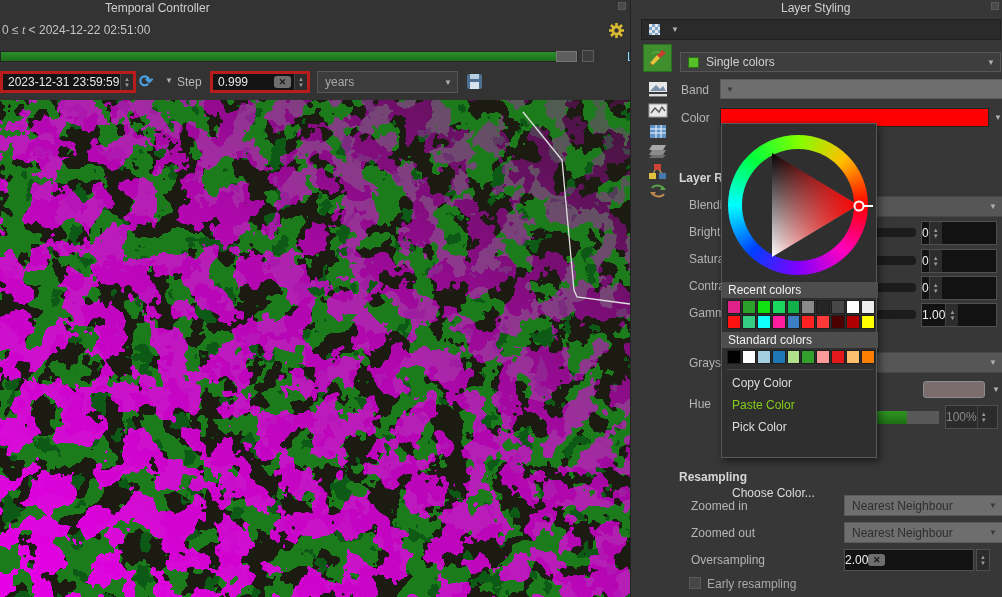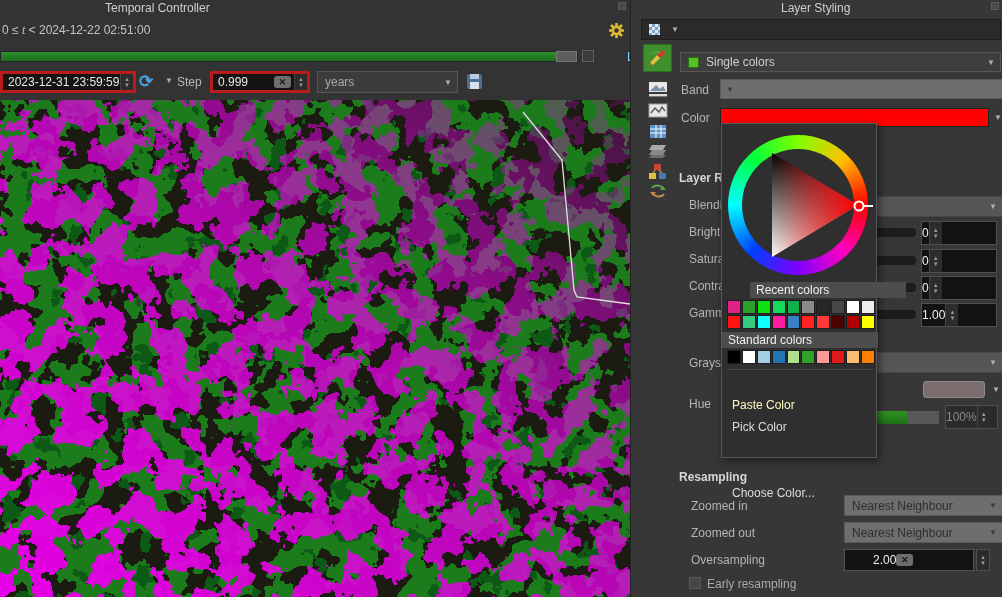--- a/index.html
+++ b/index.html
@@ -67,21 +67,21 @@
            box-shadow:2px 3px 8px rgba(0,0,0,.55); }
   #hue-ring { left:6px; top:11px; width:140px; height:140px; border-radius:50%;
       background:conic-gradient(from 0deg, hsl(90,100%,50%), hsl(45,100%,50%) 12.5%, hsl(0,100%,50%) 25%,
         hsl(315,100%,50%) 37.5%, hsl(270,100%,50%) 50%, hsl(225,100%,50%) 62.5%, hsl(180,100%,50%) 75%,
         hsl(135,100%,50%) 87.5%, hsl(90,100%,50%)); }
   #hue-ring-hole { position:absolute; left:14px; top:14px; width:112px; height:112px; border-radius:50%; background:#2f2f2f; }
   .popup-header { left:0; width:156px; height:16px; background:#4d4d4d; color:#efefef; padding-left:6px; line-height:16px; }
   .swatch-row { left:5px; width:148px; height:14px; display:flex; gap:1px; }
   .swatch { width:13.9px; height:14px; border:1px solid #1e1e1e; }
   .popup-item { left:0; width:156px; height:22px; line-height:22px; padding-left:10px; color:#dcdcdc; }
-  .popup-item.disabled { color:#fef9c3; }
+  .popup-item.disabled { color:#84cc16; }
   #popup-sep { left:5px; width:146px; height:1px; background:#454545; }
 </style>
 </head>
 <body>
 
 <div id="screen">
 
   <div id="temporal" class="abs">
     <div class="abs panel-title" style="left:105px;top:1px;">Temporal Controller</div>
     <div class="abs dock-icon" style="left:618px;top:2px;"></div>
@@ -311,21 +311,21 @@
       <span class="caret">▼</span>
     </div>
 
     <div class="abs row-label" style="left:60px;top:526px;">Zoomed out</div>
     <div class="abs combo gray-combo" style="left:213px;top:522px;width:159px;height:21px;">
       <span class="val">Nearest Neighbour</span>
       <span class="caret">▼</span>
     </div>
 
     <div class="abs row-label" style="left:60px;top:553px;">Oversampling</div>
-    <div class="abs num-spin" style="left:213px;top:549px;width:130px;height:22px;padding-left:28px;">
+    <div class="abs num-spin" style="left:213px;top:549px;width:130px;height:22px;">
       <span class="val">2.00</span>
       <span class="clear-icon">✕</span>
     </div>
     <div class="abs spincol" style="left:345px;top:549px;width:14px;height:22px;border:1px solid #4f4f4f;">▲<br>▼</div>
 
     <div class="abs" style="left:58px;top:577px;width:12px;height:12px;background:#464646;border:1px solid #5a5a5a;"></div>
     <div class="abs row-label" style="left:76px;top:577px;color:#a8a8a8;">Early resampling</div>
   </div>
 
   <div id="popup" class="abs">
@@ -344,21 +344,21 @@
         </linearGradient>
       </defs>
       <polygon points="50,29 136,81 50,133" fill="url(#triBW)"></polygon>
       <polygon points="50,29 136,81 50,133" fill="url(#triRed)"></polygon>
       <g>
         <line x1="141" y1="82" x2="151" y2="82" stroke="#ffffff" stroke-width="2"></line>
         <circle cx="137" cy="82" r="4.5" fill="none" stroke="#ffffff" stroke-width="2"></circle>
       </g>
     </svg>
 
-    <div class="abs popup-header" style="top:158px;margin-left:28px;">Recent colors</div>
+    <div class="abs popup-header" style="top:158px;">Recent colors</div>
     <div class="abs swatch-row" style="top:176px;">
         <div class="swatch" style="background: rgb(224, 33, 138);"></div>
         <div class="swatch" style="background: rgb(43, 161, 43);"></div>
         <div class="swatch" style="background: rgb(16, 224, 16);"></div>
         <div class="swatch" style="background: rgb(25, 214, 92);"></div>
         <div class="swatch" style="background: rgb(18, 176, 75);"></div>
         <div class="swatch" style="background: rgb(138, 138, 138);"></div>
         <div class="swatch" style="background: rgb(38, 38, 38);"></div>
         <div class="swatch" style="background: rgb(71, 71, 71);"></div>
         <div class="swatch" style="background: rgb(255, 255, 255);"></div>
@@ -386,18 +386,19 @@
         <div class="swatch" style="background: rgb(178, 223, 138);"></div>
         <div class="swatch" style="background: rgb(51, 160, 44);"></div>
         <div class="swatch" style="background: rgb(251, 154, 153);"></div>
         <div class="swatch" style="background: rgb(227, 26, 28);"></div>
         <div class="swatch" style="background: rgb(253, 191, 111);"></div>
         <div class="swatch" style="background: rgb(255, 127, 0);"></div>
       </div>
 
     <div id="popup-sep" class="abs" style="top:245px;"></div>
 
+    <div class="abs popup-item" style="top:248px;">Copy Color</div>
     <div class="abs popup-item disabled" style="top:270px;">Paste Color</div>
     <div class="abs popup-item" style="top:292px;">Pick Color</div>
     <div class="abs popup-item" style="top:314px;margin-top:44px;">Choose Color...</div>
   </div>
 
 </div>
 
 </body></html>

